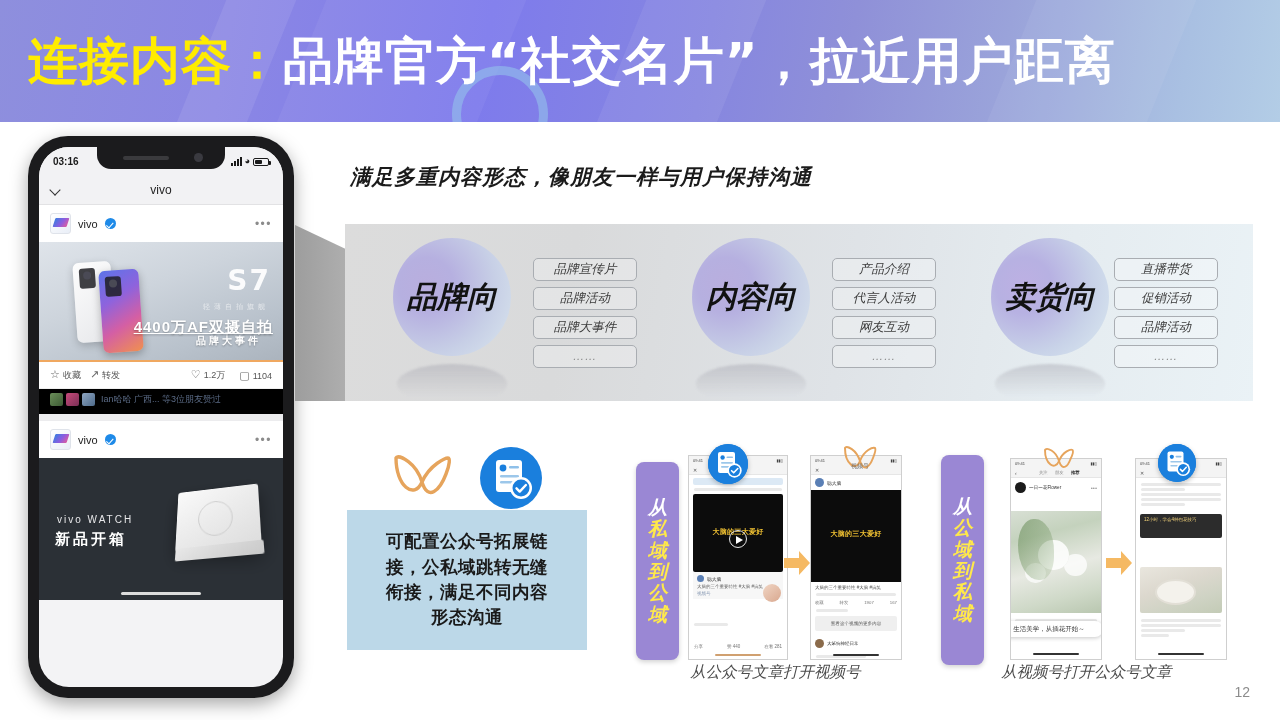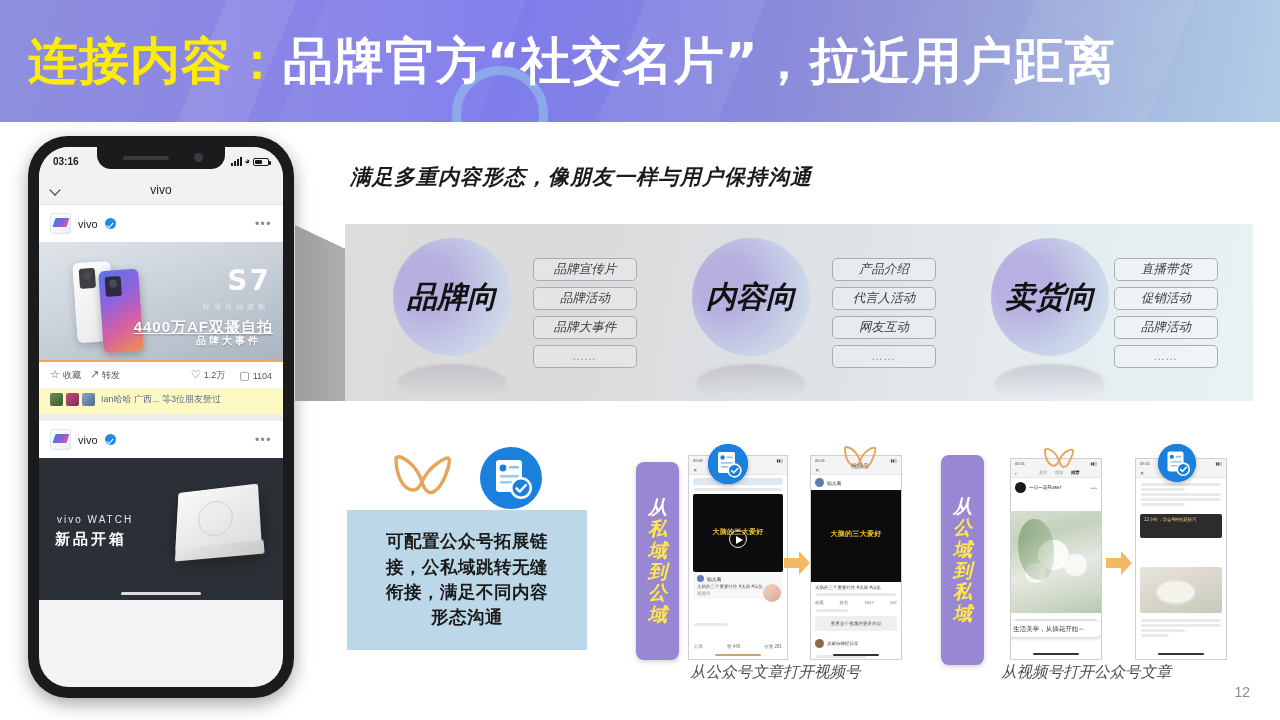--- a/index.html
+++ b/index.html
@@ -229,21 +229,21 @@
   .p-actions {
     display: flex; align-items: center; gap: 9px;
     padding: 6px 11px 6px; font-size: 9px; color: #555;
     background: #fff;
   }
   .p-actions .rightgrp { margin-left: auto; display:flex; gap: 14px; align-items:center; }
   .ic-star, .ic-fwd, .ic-heart, .ic-cmt { font-size: 11px; color: #6a6a6a; margin-right: 3px; }
   .p-likes {
     display: flex; align-items: center; gap: 3px;
     padding: 4px 11px 8px; font-size: 9px; color: #5b6b86;
-    background: #fef9c3; border-top: 1px solid #f0f0f0;
+    background: #000000; border-top: 1px solid #f0f0f0;
   }
   .mini-av { width: 13px; height: 13px; border-radius: 2px; display:inline-block; }
   .sep { height: 7px; background: #ececee; }
 
   .post-img2 {
     position: relative; height: 142px; background: #2b3036; overflow: hidden;
   }
   .watch-box {
     position: absolute; right: 24px; top: 28px;
     width: 86px; height: 64px;

